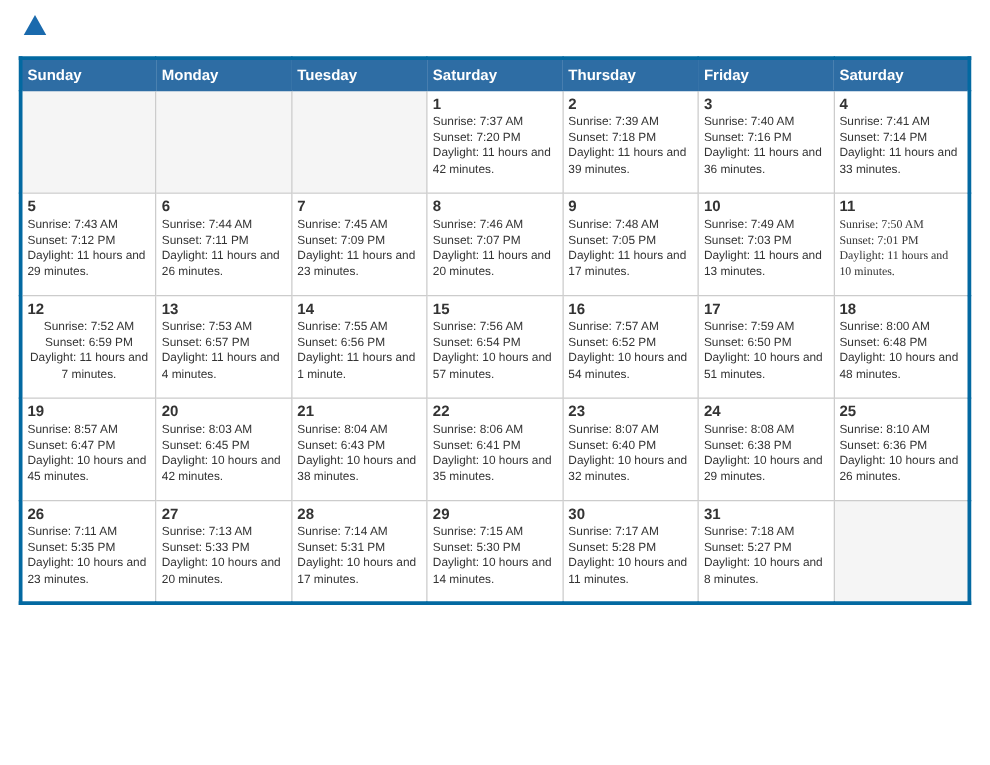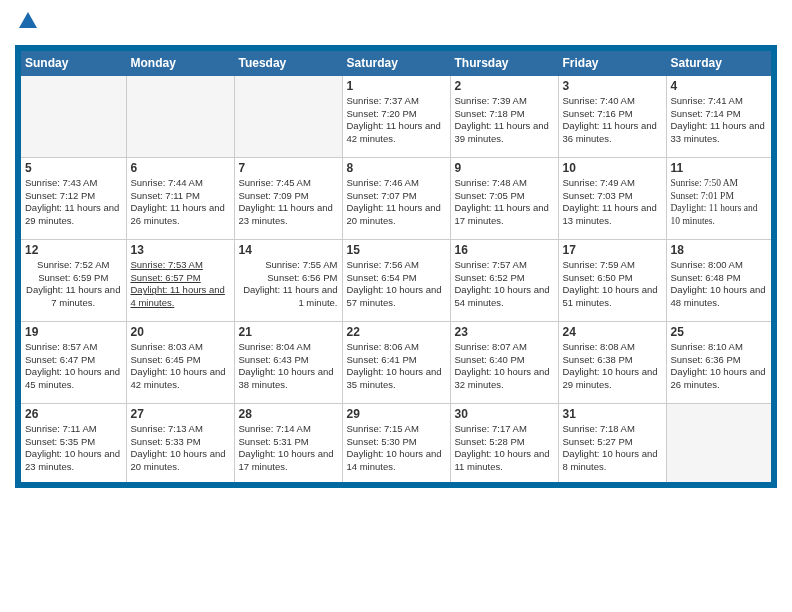--- a/index.html
+++ b/index.html
@@ -46,21 +46,21 @@
       font-weight: 300;
       color: #333;
     }
     .location {
       font-size: 13px;
       color: #555;
     }
     .calendar {
       width: 100%;
       border-collapse: collapse;
-      border: 6px solid #0369a1;
+      border: 3px solid #0369a1;
     }
     .calendar th {
       background: #2e6da4;
       color: #fff;
       font-size: 12px;
       font-weight: bold;
       padding: 5px 4px;
       text-align: left;
       border: 1px solid #2e6da4;
     }
@@ -196,27 +196,27 @@
         </tr>
         <tr>
           <td>
             <div class="day-num">12</div>
             <div class="day-info" style="white-space: pre-line; text-align: center;">Sunrise: 7:52 AM
 Sunset: 6:59 PM
 Daylight: 11 hours and 7 minutes.</div>
           </td>
           <td>
             <div class="day-num">13</div>
-            <div class="day-info" style="white-space: pre-line; text-decoration: underline;">Sunrise: 7:53 AM
+            <div class="day-info" style="white-space: pre-line;">Sunrise: 7:53 AM
 Sunset: 6:57 PM
 Daylight: 11 hours and 4 minutes.</div>
           </td>
           <td>
             <div class="day-num">14</div>
-            <div class="day-info" style="white-space: pre-line; text-align: right;">Sunrise: 7:55 AM
+            <div class="day-info" style="white-space: pre-line;">Sunrise: 7:55 AM
 Sunset: 6:56 PM
 Daylight: 11 hours and 1 minute.</div>
           </td>
           <td>
             <div class="day-num">15</div>
             <div class="day-info" style="white-space: pre-line;">Sunrise: 7:56 AM
 Sunset: 6:54 PM
 Daylight: 10 hours and 57 minutes.</div>
           </td>
           <td>

